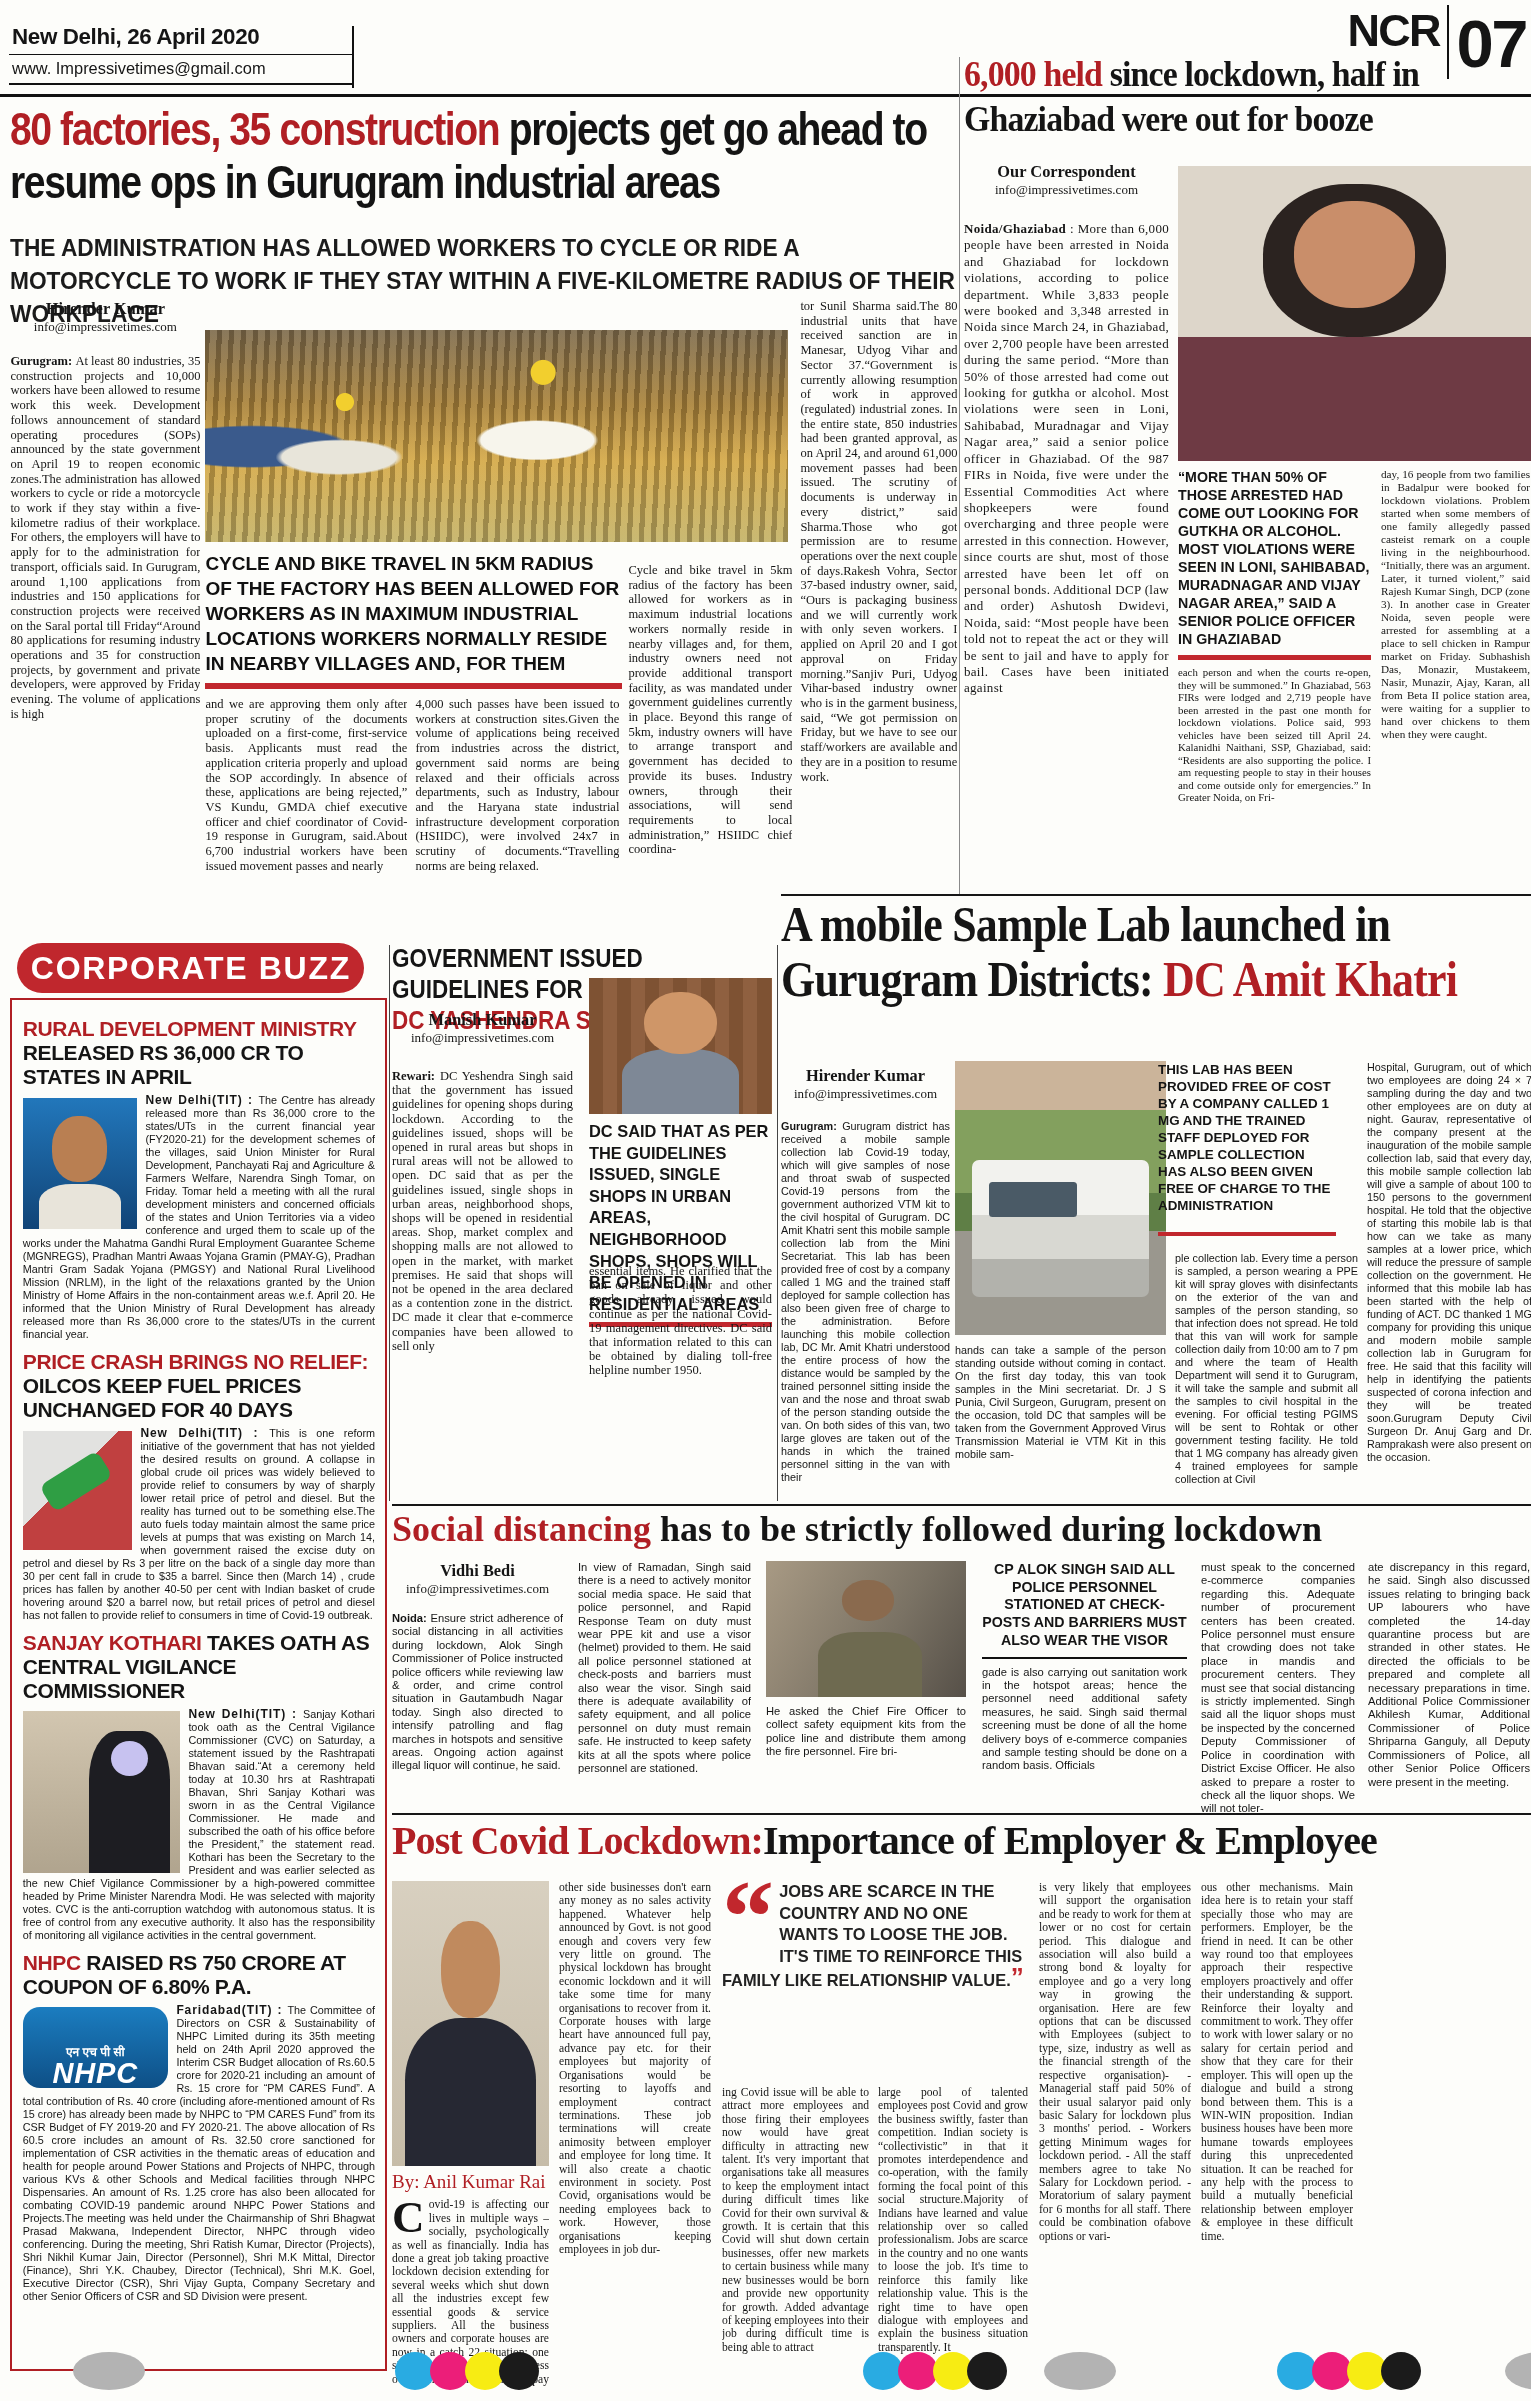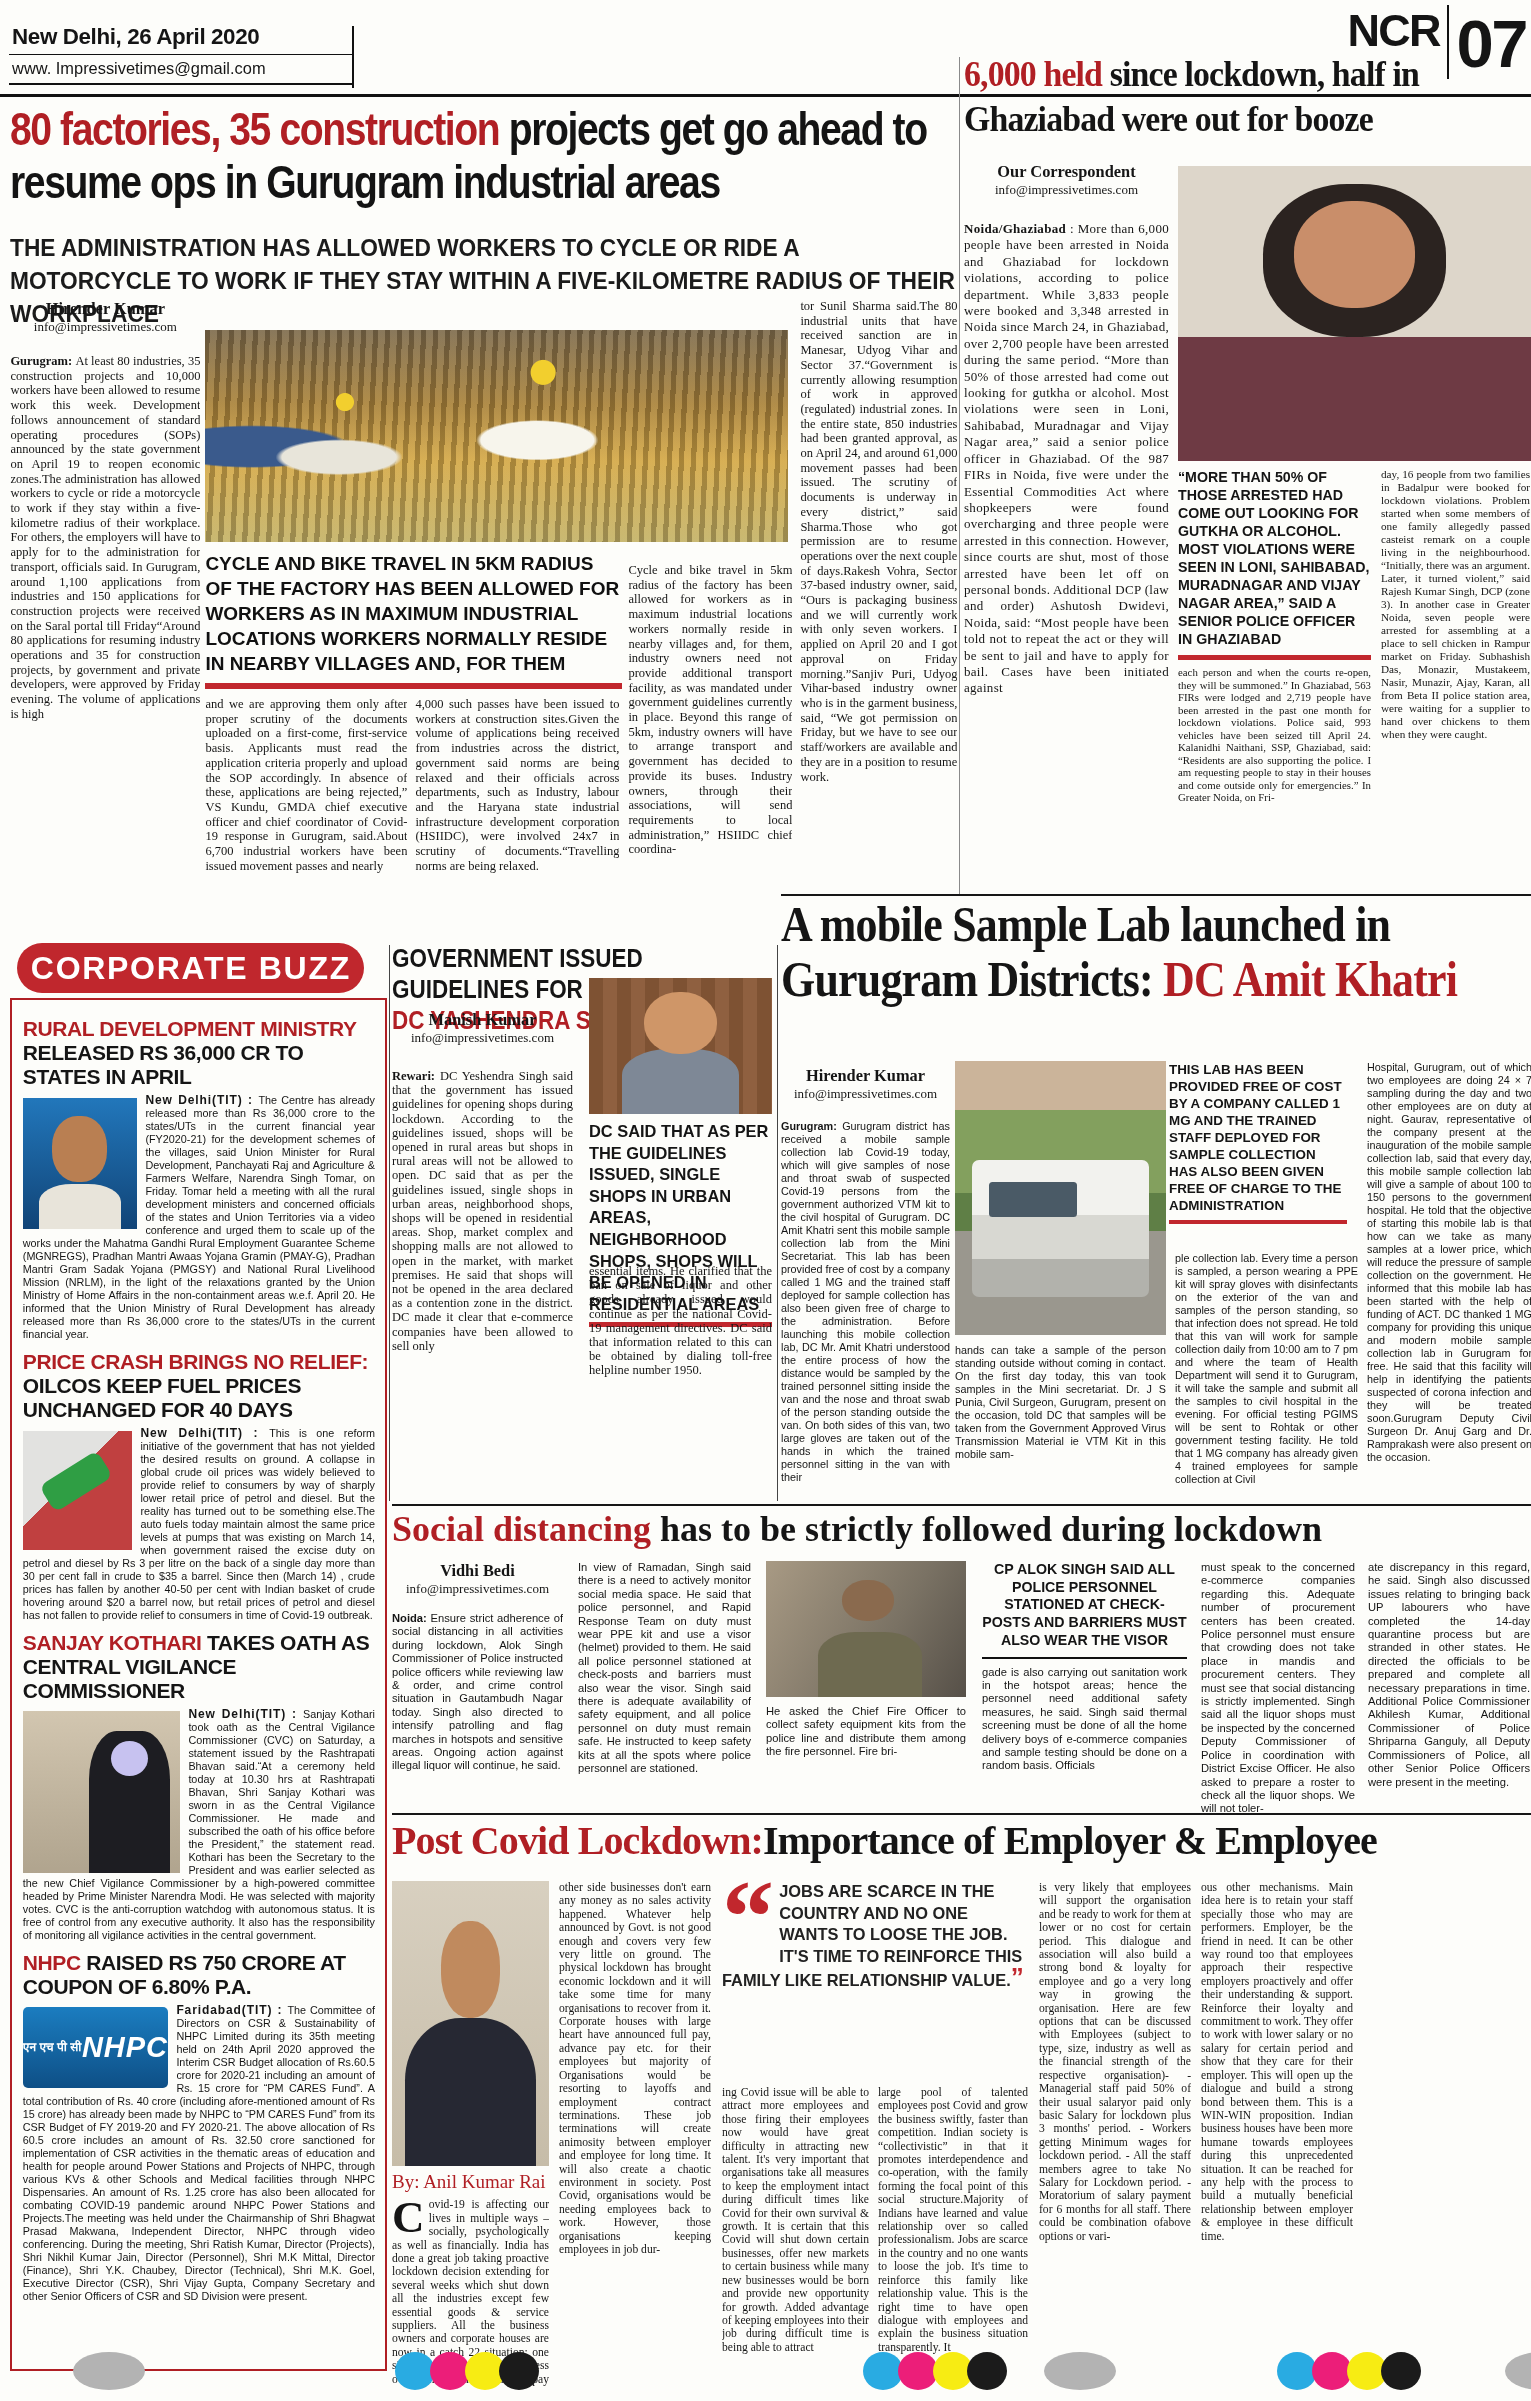--- a/index.html
+++ b/index.html
@@ -62,22 +62,22 @@
   .sC-h{position:absolute;left:0;top:0;width:423px;transform:scaleX(.898);transform-origin:left top;
         font-family:"Liberation Sans",sans-serif;font-weight:bold;font-size:25px;line-height:31px;}
   .sC .body{font-size:12.5px;line-height:14.2px;}
   .sC-caption{position:absolute;left:197px;top:178px;width:183px;font-family:"Liberation Sans",sans-serif;
         font-weight:bold;font-size:16.4px;line-height:21.6px;padding-bottom:7px;border-bottom:5.2px solid #c1272d;}
   
   .sD{position:absolute;left:781px;top:897px;width:750px;height:608px;}
   .sD-h{position:absolute;left:0;top:0;width:854px;transform:scaleX(.879);transform-origin:left top;
         font-weight:bold;font-size:50px;line-height:55px;letter-spacing:-0.9px;}
   .sD .body{font-family:"Liberation Sans",sans-serif;font-size:10.8px;line-height:13px;}
-  .sD-caption{position:absolute;left:388px;top:164px;width:178px;font-family:"Liberation Sans",sans-serif;
-        font-weight:bold;font-size:13.4px;line-height:17px;padding-bottom:6px;border-bottom:4.3px solid #c1272d;}
+  .sD-caption{position:absolute;left:377px;top:164px;width:178px;font-family:"Liberation Sans",sans-serif;
+        font-weight:bold;font-size:13.4px;line-height:17px;padding-bottom:18px;border-bottom:4.3px solid #c1272d;}
   
   .sE{position:absolute;left:392px;top:1508px;width:1139px;height:305px;}
   .sE-h{position:absolute;left:0;top:0;width:1139px;font-weight:bold;font-size:36px;line-height:43px;}
   .sE .body{font-family:"Liberation Sans",sans-serif;font-size:11.2px;line-height:13.4px;}
   .sE-caption{font-family:"Liberation Sans",sans-serif;font-weight:bold;font-size:14.2px;line-height:17.7px;
         text-align:center;border-bottom:2.6px solid #111;padding-bottom:7px;margin-bottom:7px;}
   
   .sF{position:absolute;left:392px;top:1817px;width:1139px;height:569px;}
   .sF-h{position:absolute;left:0;top:0;width:1139px;font-weight:bold;font-size:40px;line-height:48px;letter-spacing:-0.9px;}
   .sF .body{font-size:11.6px;line-height:13.4px;}
@@ -100,22 +100,22 @@
   .ph-woman::before{content:"";position:absolute;left:24%;top:6%;width:52%;height:52%;background:#2b2320;border-radius:46%;}
   .ph-woman::after{content:"";position:absolute;left:33%;top:12%;width:34%;height:36%;background:#c98e6a;border-radius:48%;}
   .ph-tomar{background:linear-gradient(180deg,#2277bb,#114477);}
   .ph-tomar::before{content:"";position:absolute;left:14%;bottom:0;width:72%;height:34%;background:#e8e4da;border-radius:40% 40% 0 0;}
   .ph-tomar::after{content:"";position:absolute;left:26%;top:14%;width:48%;height:50%;background:#b97f52;border-radius:46%;}
   .ph-fuel{background:linear-gradient(135deg,#e2e2e0 0 42%,#c04040 42% 100%);}
   .ph-fuel::before{content:"";position:absolute;left:18%;top:30%;width:62%;height:26%;background:#2f9e44;border-radius:8.6px;transform:rotate(-32deg);}
   .ph-kothari{background:linear-gradient(180deg,#d2c6b0,#b0a48e);}
   .ph-kothari::before{content:"";position:absolute;right:6%;top:12%;width:52%;height:88%;background:#1d1d22;border-radius:34% 34% 0 0;}
   .ph-kothari::after{content:"";position:absolute;right:20%;top:18%;width:24%;height:22%;background:#c7c2f0;border-radius:50%;}
-  .nhpc-logo{background:linear-gradient(180deg,#1b7dc0,#0e4f86);border-radius:5px;color:#fff;
-     display:flex;flex-direction:row;align-items:center;justify-content:space-between;
+  .nhpc-logo{background:linear-gradient(180deg,#1b7dc0,#0e4f86);border-radius:17px;color:#fff;
+     display:flex;flex-direction:column;align-items:center;justify-content:flex-end;
      font-family:"Liberation Sans",sans-serif;}
   .nhpc-hindi{font-size:12px;font-weight:bold;}
   .nhpc-latin{font-size:29px;font-weight:bold;font-style:italic;letter-spacing:0.9px;line-height:29px;}
   .ph-dc{background:repeating-linear-gradient(90deg,#7e5233 0 14px,#8f6040 14px 28px);}
   .ph-dc::before{content:"";position:absolute;left:18%;bottom:0;width:64%;height:48%;background:#7e8896;border-radius:40% 40% 0 0;}
   .ph-dc::after{content:"";position:absolute;left:30%;top:10%;width:40%;height:46%;background:#cf9668;border-radius:48%;}
   .ph-van{background:linear-gradient(180deg,#cbb49a 0 18%, #83a05e 18% 48%, #5f7f46 48% 62%, #9a978e 62% 100%);}
   .ph-van::before{content:"";position:absolute;left:8%;right:8%;top:36%;height:50%;border-radius:7px;
      background:linear-gradient(180deg,#f2f2ee 0 40%,#d8d8d2 40% 72%,#b2b2ac 72% 100%);}
   .ph-van::after{content:"";position:absolute;left:16%;width:42%;top:44%;height:13%;background:#4a5a66;border-radius:3.5px;}

